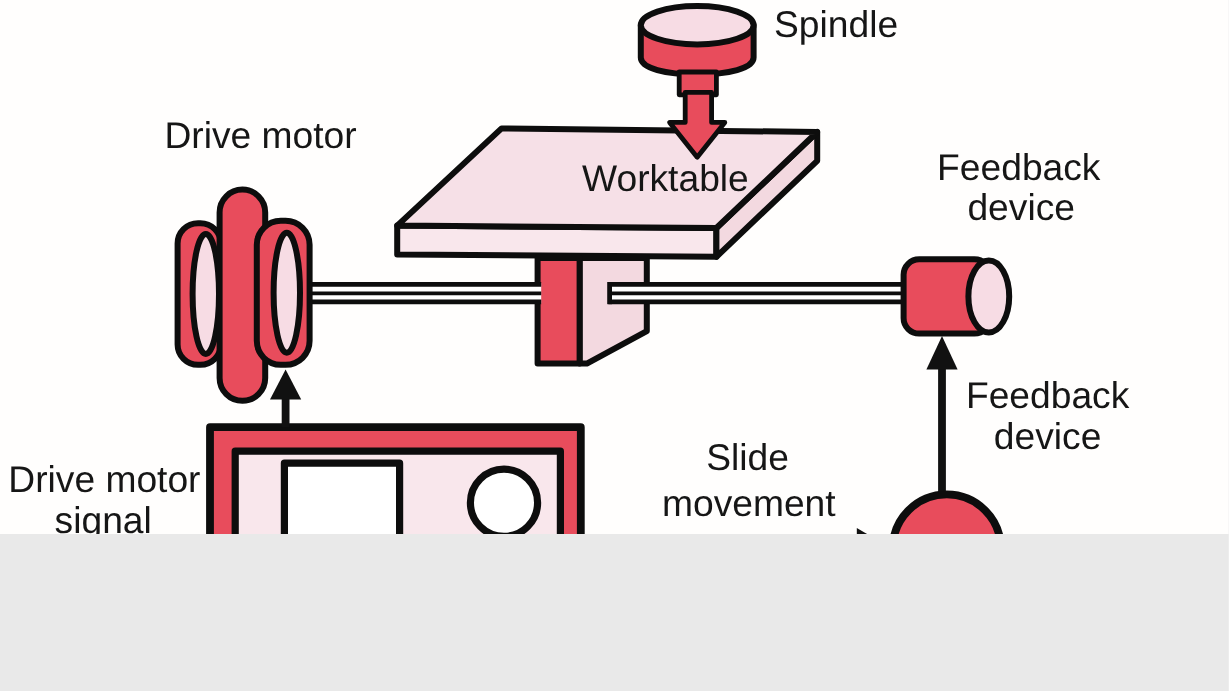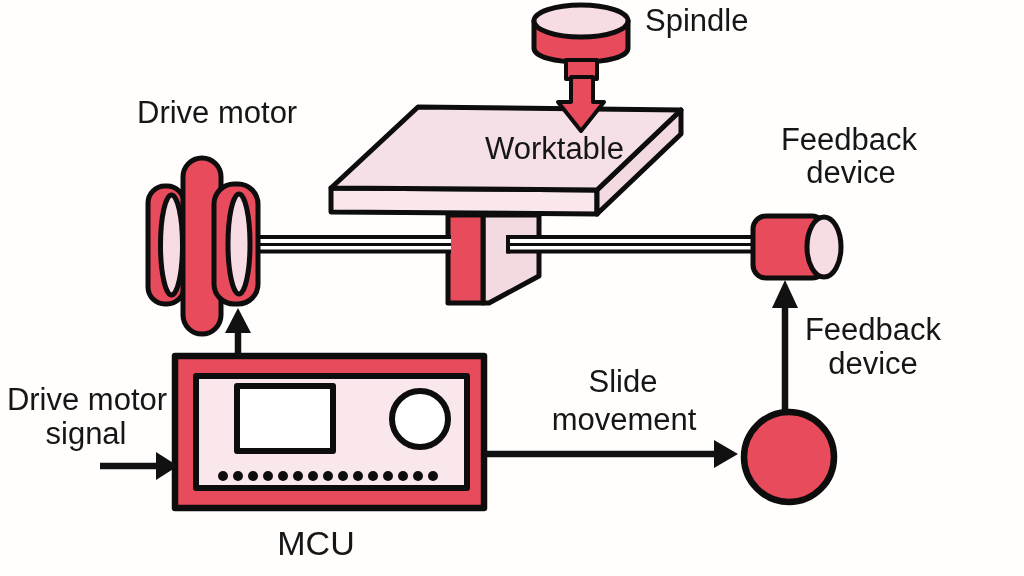--- a/index.html
+++ b/index.html
@@ -1,18 +1,18 @@
 <!DOCTYPE html>
 <html><head>
 <meta charset="utf-8">
 <style>
   html,body{margin:0;padding:0;background:#e9e9e9;}
   .stage{
     position:relative;
-    width:1024px;height:576px;
+    width:1024px;height:445px;
     margin:0 auto;
     overflow:hidden;
     font-family:"Liberation Sans", sans-serif;
   }
   svg{display:block;width:1024px;height:576px;}
   .ol{stroke:#0d0d0d;stroke-linejoin:round;}
   .sw4{stroke-width:4px;}
   .sw5{stroke-width:5px;}
   .sw6{stroke-width:6px;}
   .sw65{stroke-width:6.5px;}

